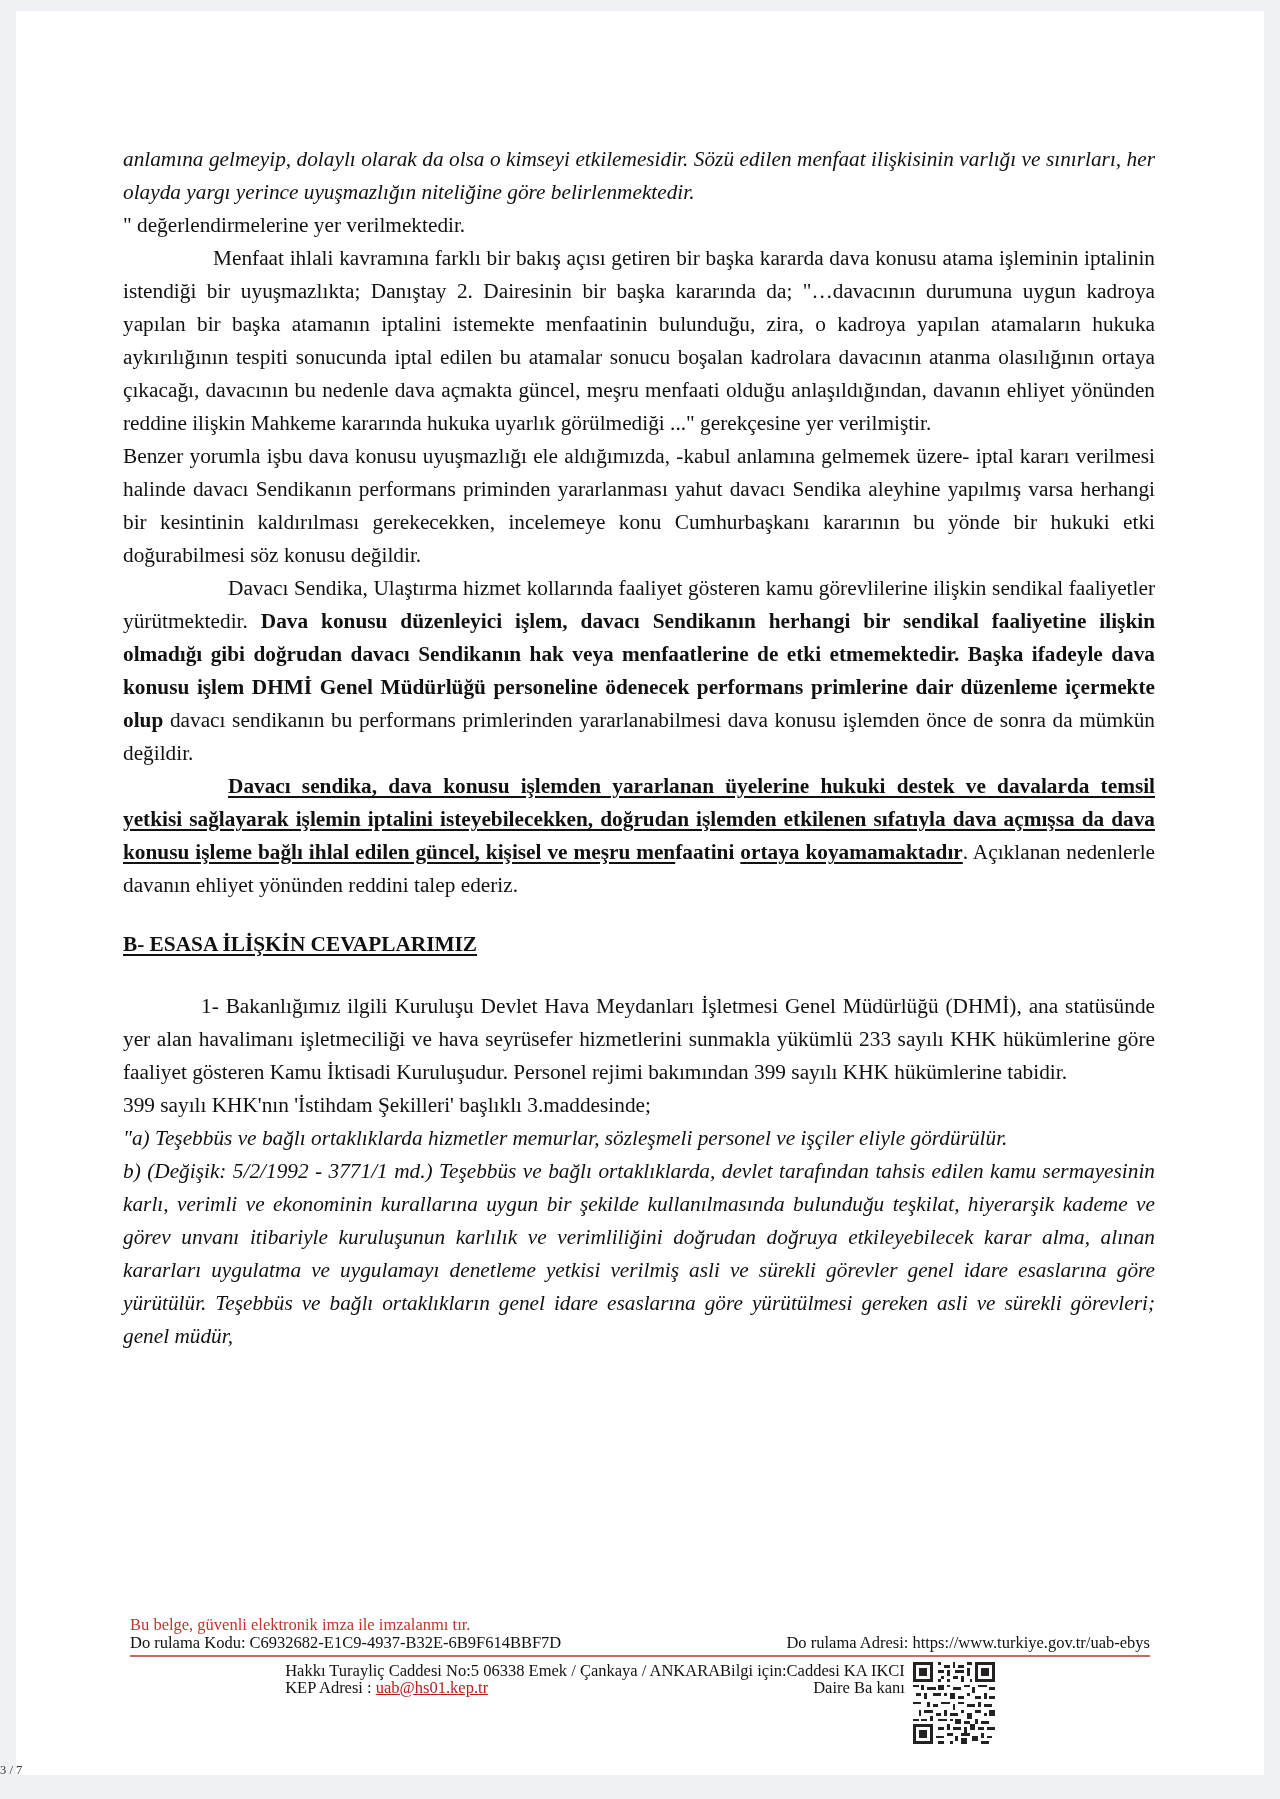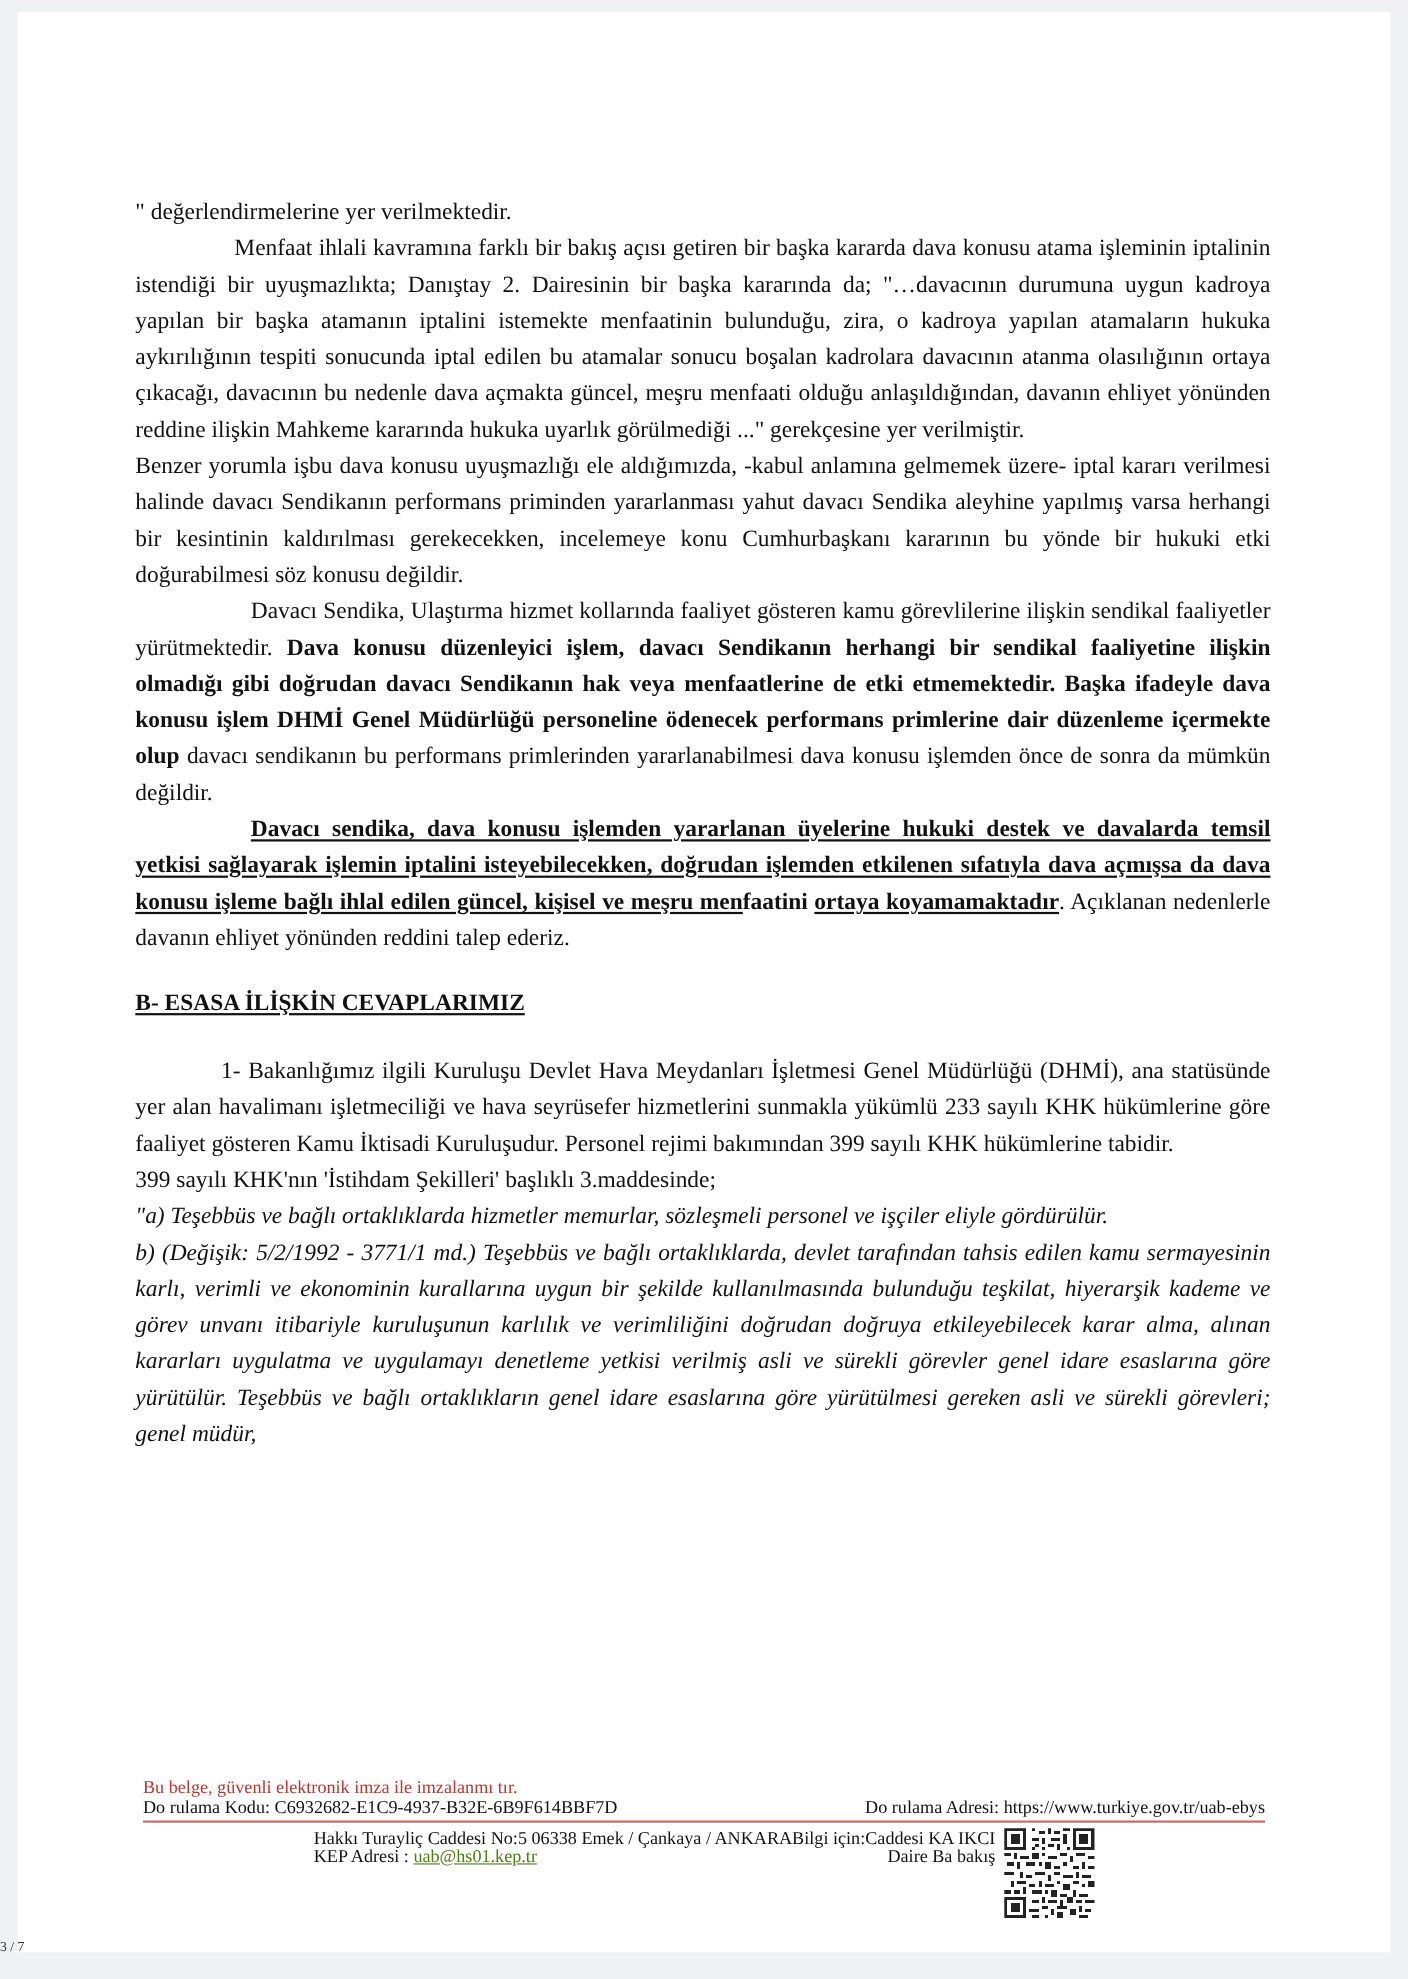--- a/index.html
+++ b/index.html
@@ -27,32 +27,32 @@
   }
 
   .footer { position:absolute; left:130px; width:1020px; top:1616px; font-size:16px; line-height:18px; }
   .sig-note { text-align:left; color:#c0332b; font-size:16.5px; }
   .verify-row { display:flex; justify-content:space-between; font-size:16.5px; }
   .rule { height:2px; background:#c96a66; margin:3px 0 5px 0; }
   .addr-row { display:flex; justify-content:center; }
   .addr-left div, .addr-right div { font-size:16.5px; line-height:17px; }
   .addr-right { display:flex; gap:8px; }
   .addr-right .txt { text-align:right; }
-  .kep-link { color:#4d7c0f; text-decoration:underline; }
+  .kep-link { color:#b91c1c; text-decoration:underline; }
   .qr { width:82px; height:82px; display:block; }
   .pageno-wrap { position:absolute; left:0; top:1763px; width:1280px; font-size:12.5px; color:#333; }
 </style>
 </head>
 <body>
 
 <div class="page"></div>
 
 <div class="body-text">
   <p>
-    <br>
+    <span class="it">anlamına gelmeyip, dolaylı olarak da olsa o kimseyi etkilemesidir. Sözü edilen menfaat ilişkisinin varlığı ve sınırları, her olayda yargı yerince uyuşmazlığın niteliğine göre belirlenmektedir.</span><br>
     <span>" değerlendirmelerine yer verilmektedir.</span>
   </p>
   <p class="ind">Menfaat ihlali kavramına farklı bir bakış açısı getiren bir başka kararda dava konusu atama işleminin iptalinin istendiği bir uyuşmazlıkta;  Danıştay 2. Dairesinin bir başka kararında da; "…davacının durumuna uygun kadroya yapılan bir başka atamanın iptalini istemekte menfaatinin bulunduğu, zira, o kadroya yapılan atamaların hukuka aykırılığının tespiti sonucunda iptal edilen bu atamalar sonucu boşalan kadrolara davacının atanma olasılığının ortaya çıkacağı, davacının bu nedenle dava açmakta güncel, meşru menfaati olduğu anlaşıldığından, davanın ehliyet yönünden reddine ilişkin Mahkeme kararında hukuka uyarlık görülmediği ..."  gerekçesine yer verilmiştir.</p>
   <p>Benzer yorumla işbu dava konusu uyuşmazlığı ele aldığımızda, -kabul anlamına gelmemek üzere- iptal kararı verilmesi halinde davacı Sendikanın performans priminden yararlanması yahut davacı Sendika aleyhine yapılmış varsa herhangi bir kesintinin kaldırılması gerekecekken, incelemeye konu Cumhurbaşkanı kararının bu yönde bir hukuki etki doğurabilmesi söz konusu değildir.</p>
   <p class="ind2"><span>Davacı Sendika, Ulaştırma hizmet kollarında faaliyet gösteren kamu görevlilerine ilişkin sendikal faaliyetler yürütmektedir. </span><span class="b">Dava konusu düzenleyici işlem, davacı Sendikanın herhangi bir sendikal faaliyetine ilişkin olmadığı gibi doğrudan davacı Sendikanın hak veya menfaatlerine de etki etmemektedir. Başka ifadeyle dava konusu işlem DHMİ Genel Müdürlüğü personeline ödenecek performans primlerine dair düzenleme içermekte olup</span><span> davacı sendikanın bu performans primlerinden yararlanabilmesi dava konusu işlemden önce de sonra da mümkün değildir.</span></p>
   <p class="ind2"><span class="b u">Davacı sendika, dava konusu işlemden yararlanan üyelerine hukuki destek ve davalarda temsil yetkisi sağlayarak işlemin iptalini isteyebilecekken, doğrudan işlemden etkilenen sıfatıyla dava açmışsa  da dava konusu işleme bağlı ihlal edilen güncel, kişisel ve meşru men</span><span class="b">faatini </span><span class="b u">ortaya koyamamaktadır</span><span>.  Açıklanan nedenlerle davanın ehliyet yönünden reddini talep ederiz.</span></p>
   <p class="heading">B- ESASA İLİŞKİN CEVAPLARIMIZ</p>
   <p class="ind3">1- Bakanlığımız ilgili Kuruluşu Devlet Hava Meydanları İşletmesi Genel Müdürlüğü (DHMİ), ana statüsünde yer alan havalimanı işletmeciliği ve hava seyrüsefer hizmetlerini sunmakla yükümlü 233 sayılı KHK hükümlerine göre faaliyet gösteren Kamu İktisadi Kuruluşudur. Personel rejimi bakımından 399 sayılı KHK hükümlerine tabidir.</p>
   <p>399 sayılı KHK'nın 'İstihdam Şekilleri' başlıklı 3.maddesinde;</p>
   <p class="it"> "a) Teşebbüs ve bağlı ortaklıklarda hizmetler memurlar, sözleşmeli personel ve işçiler eliyle gördürülür.</p>
@@ -67,21 +67,21 @@
   </div>
   <div class="rule"></div>
   <div class="addr-row">
     <div class="addr-left">
       <div>Hakkı Turayliç Caddesi No:5 06338 Emek / Çankaya / ANKARA</div>
       <div><span>KEP Adresi : </span><span class="kep-link">uab@hs01.kep.tr</span></div>
     </div>
     <div class="addr-right">
       <div class="txt">
         <div>Bilgi için:Caddesi KA  IKCI</div>
-        <div>Daire Ba  bakış</div>
+        <div>Daire Ba  kanı</div>
       </div>
       <svg class="qr" viewBox="0 0 29 29" shape-rendering="crispEdges">
         <rect width="29" height="29" fill="#fff"></rect>
         <g fill="#222">
           <path d="M0 0h7v7H0zM1 1v5h5V1zM2 2h3v3H2z" fill-rule="evenodd"></path>
           <path d="M22 0h7v7h-7zM23 1v5h5V1zM24 2h3v3h-3z" fill-rule="evenodd"></path>
           <path d="M0 22h7v7H0zM1 23v5h5v-5zM2 24h3v3H2z" fill-rule="evenodd"></path>
           <path d="M9 0h1v1H9zM11 1h2v1h-2zM14 0h1v2h-1zM16 1h2v1h-2zM19 0h2v1h-2zM9 3h2v1H9zM12 3h1v2h-1zM15 3h3v1h-3zM19 2h1v3h-1zM10 5h1v1h-1zM14 5h2v1h-2zM17 5h1v2h-1zM9 6h1v1H9zM12 6h1v1h-1zM20 6h1v1h-1z"></path>
           <path d="M0 8h2v1H0zM3 8h1v2H3zM5 9h3v1H5zM9 8h2v2H9zM12 8h1v1h-1zM14 9h3v1h-3zM18 8h2v1h-2zM21 9h1v2h-1zM23 8h3v1h-3zM27 9h2v1h-2z"></path>
           <path d="M1 11h2v1H1zM4 11h1v2H4zM7 11h3v1H7zM11 11h1v1h-1zM13 11h2v2h-2zM16 12h2v1h-2zM19 11h1v1h-1zM22 12h2v1h-2zM25 11h1v2h-1zM27 12h2v1h-2z"></path>

